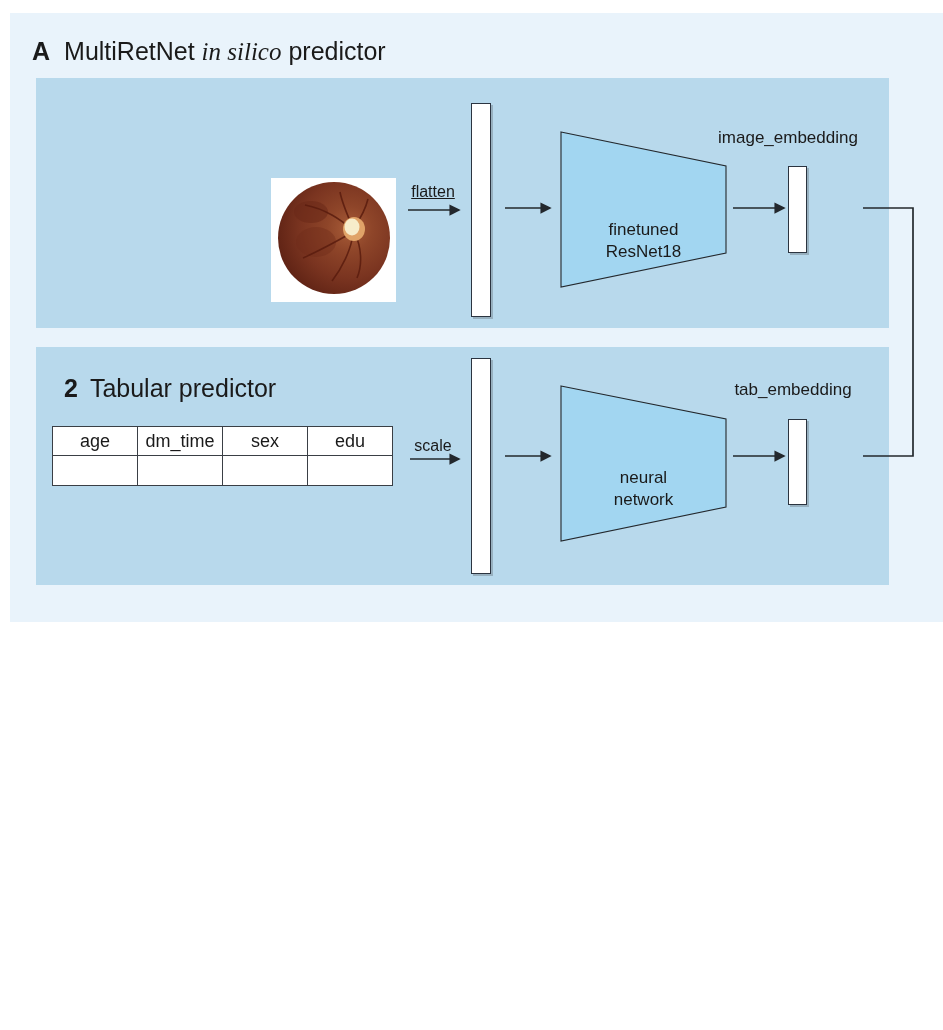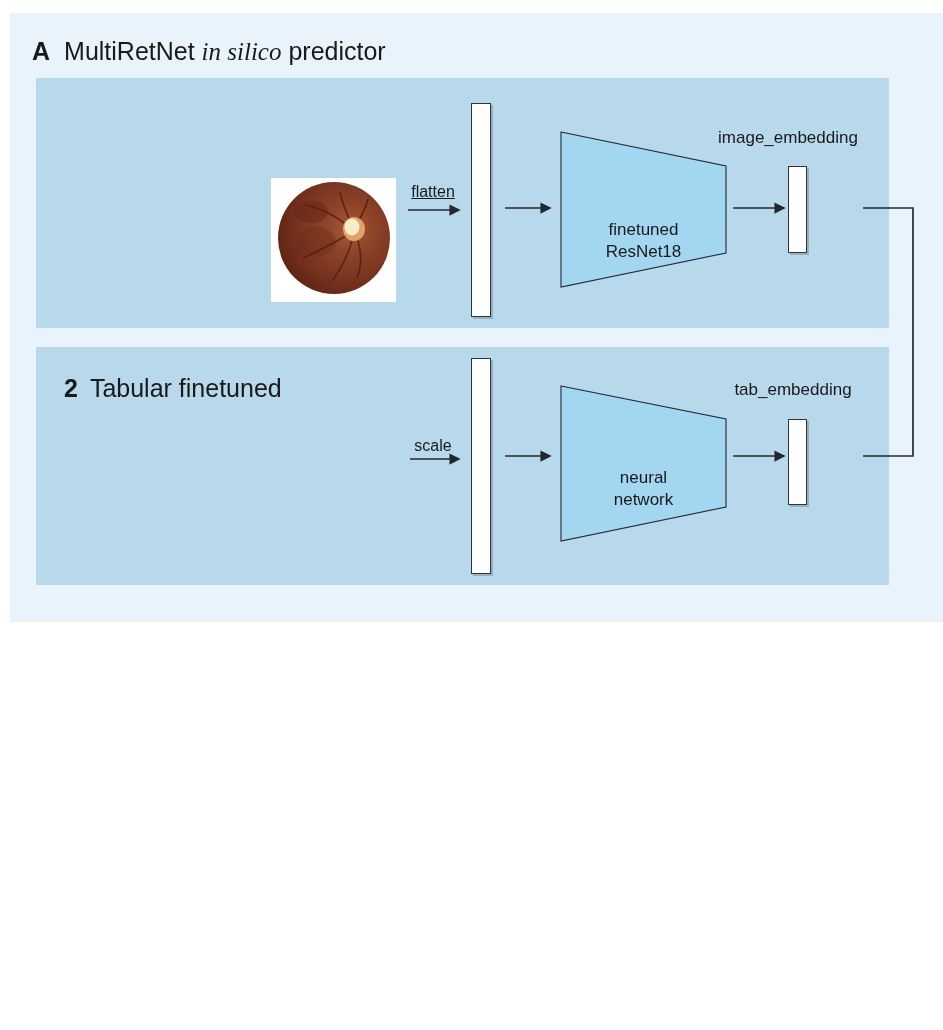--- a/index.html
+++ b/index.html
@@ -126,21 +126,21 @@
   <div class="figure-title">
     <span class="lbl">A</span><span>MultiRetNet</span>
     <span class="it">in silico</span>
     <span>predictor</span>
   </div>
 
   <div class="panel panel-1"></div>
   <div class="panel panel-2"></div>
 
   <div class="panel-heading heading-2">
-    <span class="num">2</span><span>Tabular finetuned</span>
+    <span class="num">2</span><span>Tabular predictor</span>
   </div>
 
   <div class="fundus-box">
     <svg width="125" height="124" viewBox="0 0 125 124">
       <defs>
         <radialGradient id="retinaGrad" cx="64%" cy="42%" r="68%">
           <stop offset="0%" stop-color="#a85c38"></stop>
           <stop offset="30%" stop-color="#8e4529"></stop>
           <stop offset="65%" stop-color="#7a3420"></stop>
           <stop offset="100%" stop-color="#5e2214"></stop>
@@ -194,14 +194,30 @@
     <div>ResNet18</div>
   </div>
   <div class="trap-text trap-text-2">
     <div>neural</div>
     <div>network</div>
   </div>
 
   <div class="emb-label emb-label-1">image_embedding</div>
   <div class="emb-label emb-label-2">tab_embedding</div>
 
+  <table class="tab-table">
+    <tbody>
+      <tr>
+        <td>age</td>
+        <td>dm_time</td>
+        <td>sex</td>
+        <td>edu</td>
+      </tr>
+      <tr class="empty-row">
+        <td></td>
+        <td></td>
+        <td></td>
+        <td></td>
+      </tr>
+    </tbody>
+  </table>
 
 </div>
 
 </body></html>

